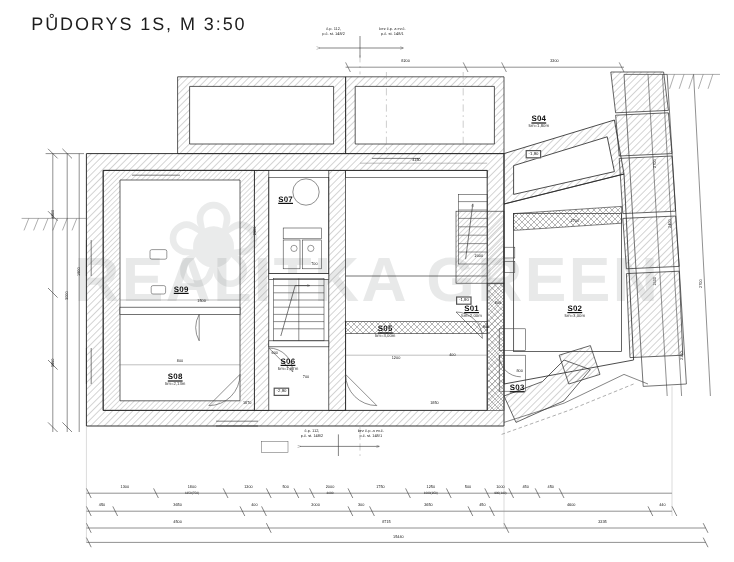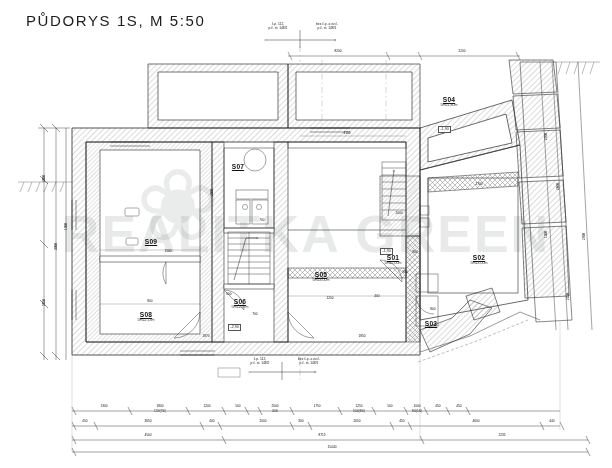--- a/index.html
+++ b/index.html
@@ -40,21 +40,21 @@
   .vtxt{font-size:3.2px;color:#111;white-space:nowrap;transform-origin:0 0;transform:rotate(-90deg);}
 </style>
 </head>
 <body>
 
 <div id="stage">
 
   <div class="wm">REALITKA GREEN</div>
   <div class="wmleaf">❀</div>
 
-  <div id="title">PŮDORYS 1S, M 5:50</div>
+  <div id="title">PŮDORYS 1S, M 3:50</div>
 
   <svg class="plan" viewBox="0 0 612 468">
     <defs>
       <pattern id="hatch45" width="4" height="4" patternTransform="rotate(45)" patternUnits="userSpaceOnUse">
         <line x1="0" y1="0" x2="0" y2="4" stroke="#6f6f6f" stroke-width="0.5"></line>
       </pattern>
       <pattern id="hatch45b" width="3" height="3" patternTransform="rotate(45)" patternUnits="userSpaceOnUse">
         <line x1="0" y1="0" x2="0" y2="3" stroke="#777" stroke-width="0.45"></line>
       </pattern>
       <pattern id="xhatch" width="5" height="5" patternUnits="userSpaceOnUse">

